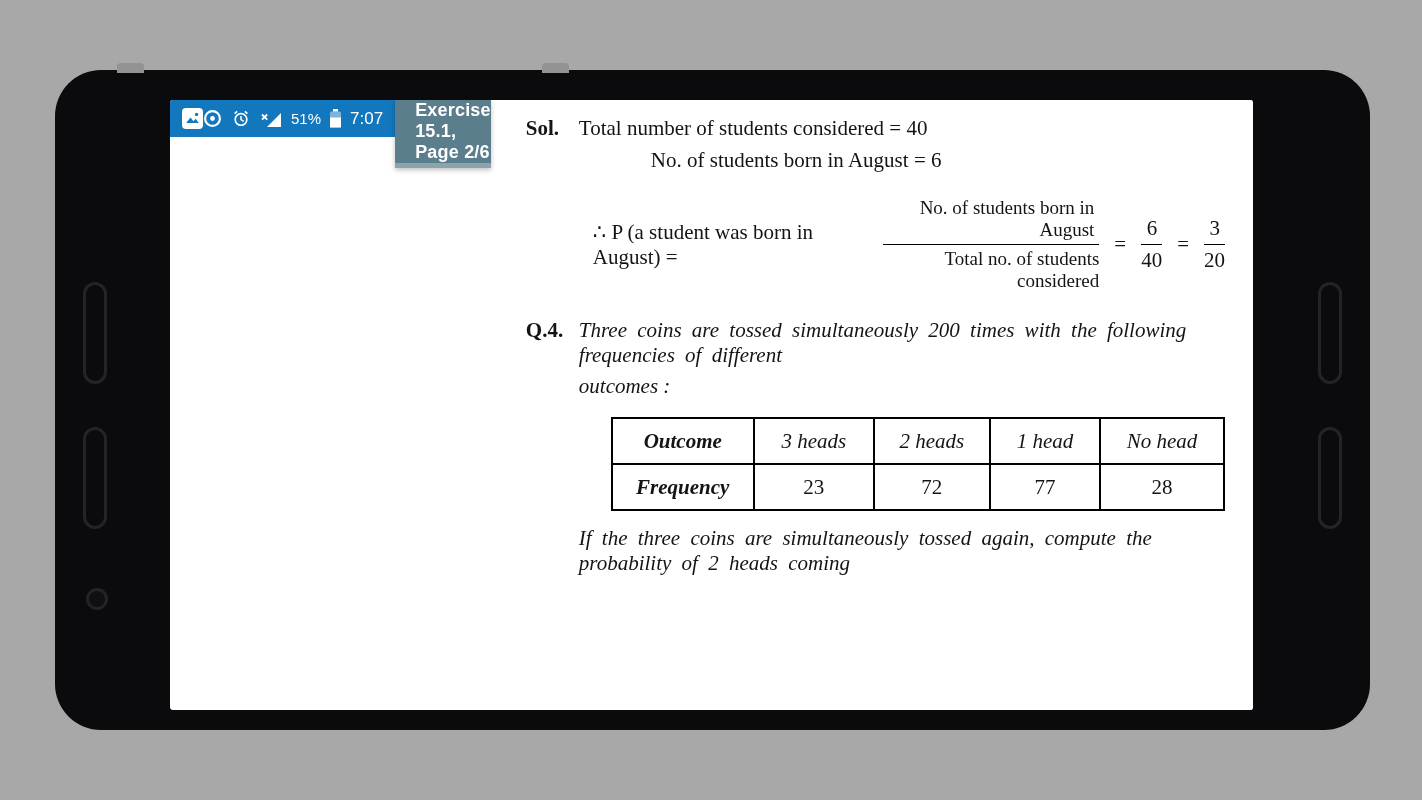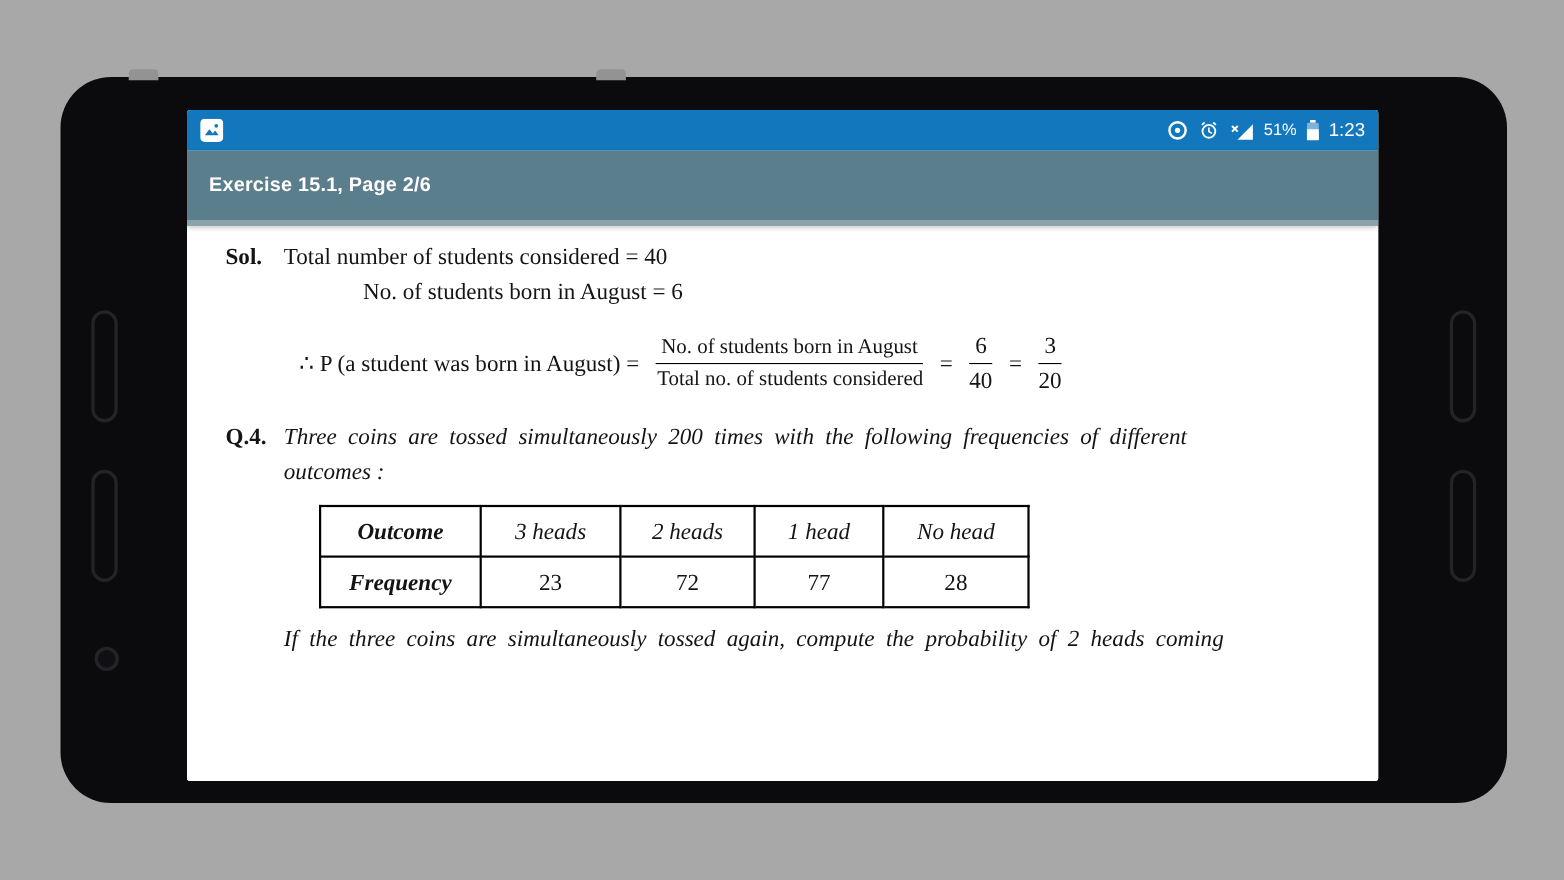--- a/index.html
+++ b/index.html
@@ -27,21 +27,21 @@
   }
   .camera{
     position:absolute;left:31px;top:518px;
     width:16px;height:16px;border-radius:50%;
     border:3px solid #242428;background:#101014;
   }
   .screen{
     position:absolute;left:115px;top:30px;
     width:1083px;height:610px;
     background:#ffffff;border-radius:3px;
-    overflow:hidden;display:flex;flex-direction:column;
+    overflow:hidden;display:flex;flex-direction:row;
   }
   
   .statusbar{
     height:37px;flex:0 0 37px;
     background:#1377bd;
     display:flex;align-items:center;justify-content:space-between;
     padding:0 12px;color:#fff;
   }
   .sb-right{display:flex;align-items:center;gap:9px;}
   .sb-text{font-size:15px;color:#fff;}
@@ -149,21 +149,21 @@
           </svg>
         </span>
         <span class="sb-text">51%</span>
         <span class="sb-icon">
           <svg width="11" height="19" viewBox="0 0 11 19">
             <rect x="3" y="0" width="5" height="2.5" fill="#ffffff"></rect>
             <rect x="0" y="2.5" width="11" height="16" rx="1.5" fill="rgba(255,255,255,0.45)"></rect>
             <rect x="0" y="8.5" width="11" height="10" fill="#ffffff"></rect>
           </svg>
         </span>
-        <span class="sb-time">1:23</span>
+        <span class="sb-time">7:07</span>
       </span>
     </div>
 
     <div class="toolbar">
       <span class="toolbar-title">Exercise 15.1, Page 2/6</span>
     </div>
 
     <div class="content">
 
       <div class="row">

